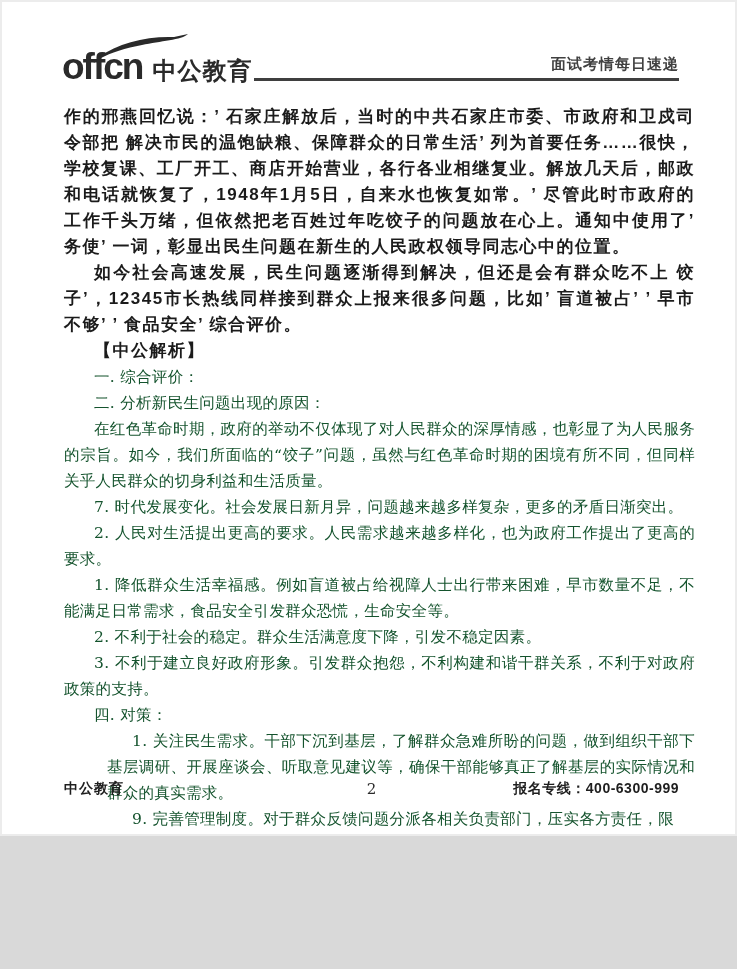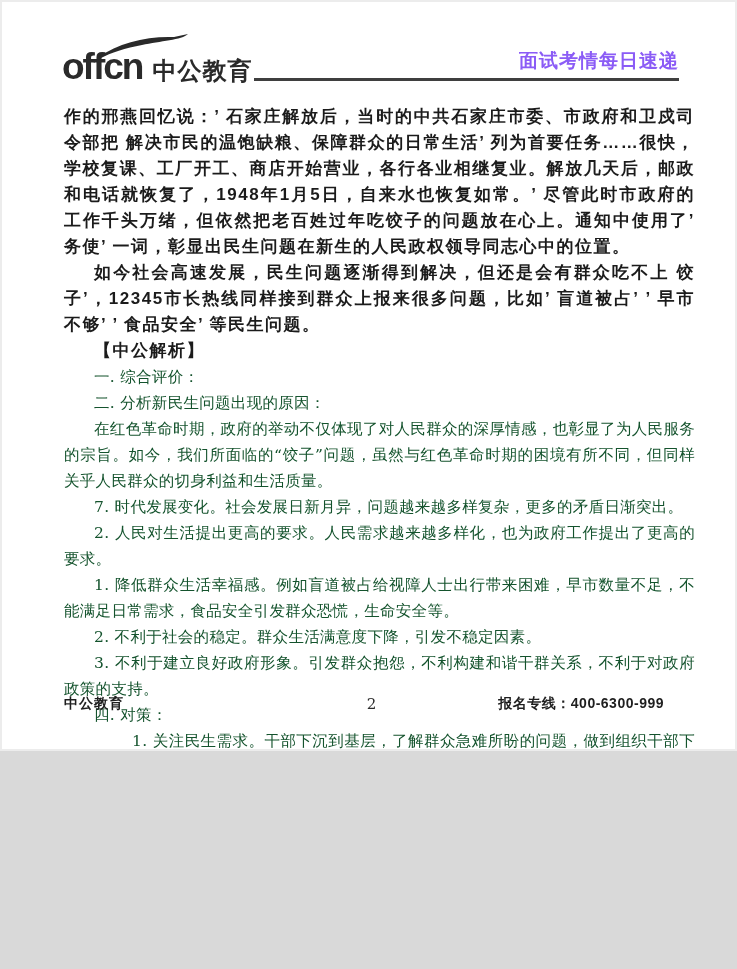--- a/index.html
+++ b/index.html
@@ -1,19 +1,19 @@
 <!DOCTYPE html>
 <html><head>
 <meta charset="utf-8">
 <style>
   html, body { margin: 0; padding: 0; background: #d9d9d9; }
   .page {
     position: relative;
     width: 737px;
-    height: 751px;
+    height: 836px;
     margin: 0 auto;
     background: #ffffff;
     box-sizing: border-box;
     border: 2px solid #ececec;
     font-family: "Liberation Sans", sans-serif;
     overflow: hidden;
   }
   
   .header {
     display: flex;
@@ -52,22 +52,22 @@
   }
   .header-rule {
     flex: 1;
     border-bottom: 3px solid #3f3f3f;
     text-align: right;
     padding-bottom: 4px;
     margin-left: 2px;
   }
   .header-title {
     font-weight: 700;
-    font-size: 19px;
-    color: #8b5cf6;
+    font-size: 15px;
+    color: #404040;
     letter-spacing: 1px;
     margin-top: 24px;
   }
   
   .content {
     margin: 23px 40px 0 62px;
   }
   .content p {
     margin: 0;
     text-align: justify;
@@ -109,21 +109,21 @@
   .footer-page {
     position: absolute;
     left: 50%; bottom: 0;
     transform: translateX(-50%);
     font-family: "DejaVu Serif", serif;
     font-size: 15px;
     color: #2a2a2a;
   }
   .footer-right {
     position: absolute;
-    right: 15px; bottom: 0;
+    right: 0; bottom: 0;
     font-weight: 700;
     font-size: 14px;
     color: #1e1e1e;
     letter-spacing: 0.5px;
   }
 </style>
 </head>
 <body>
 
 <div class="page">
@@ -136,21 +136,21 @@
       <span class="logo-en">offcn</span>
       <span class="logo-cn">中公教育</span>
     </div>
     <div class="header-rule">
       <span class="header-title">面试考情每日速递</span>
     </div>
   </div>
 
   <div class="content">
     <p class="p-bold">作的邢燕回忆说：’ 石家庄解放后，当时的中共石家庄市委、市政府和卫戍司令部把 解决市民的温饱缺粮、保障群众的日常生活’ 列为首要任务……很快，学校复课、工厂开工、商店开始营业，各行各业相继复业。解放几天后，邮政和电话就恢复了，1948年1月5日，自来水也恢复如常。’ 尽管此时市政府的工作千头万绪，但依然把老百姓过年吃饺子的问题放在心上。通知中使用了’ 务使’ 一词，彰显出民生问题在新生的人民政权领导同志心中的位置。</p>
-    <p class="p-bold indent">如今社会高速发展，民生问题逐渐得到解决，但还是会有群众吃不上 饺子’，12345市长热线同样接到群众上报来很多问题，比如’ 盲道被占’ ’ 早市不够’ ’ 食品安全’ 等民生问题。</p>
+    <p class="p-bold indent">如今社会高速发展，民生问题逐渐得到解决，但还是会有群众吃不上 饺子’，12345市长热线同样接到群众上报来很多问题，比如’ 盲道被占’ ’ 早市不够’ ’ 食品安全’ 综合评价。</p>
     <p class="p-bold indent">【中公解析】</p>
 
     <p class="p-kai indent">一. 综合评价：</p>
     <p class="p-kai indent">二. 分析新民生问题出现的原因：</p>
 
     <p class="p-kai indent">在红色革命时期，政府的举动不仅体现了对人民群众的深厚情感，也彰显了为人民服务的宗旨。如今，我们所面临的“饺子”问题，虽然与红色革命时期的困境有所不同，但同样关乎人民群众的切身利益和生活质量。</p>
     <p class="p-kai indent">7. 时代发展变化。社会发展日新月异，问题越来越多样复杂，更多的矛盾日渐突出。</p>
     <p class="p-kai indent">2. 人民对生活提出更高的要求。人民需求越来越多样化，也为政府工作提出了更高的要求。</p>
 
     <p class="p-kai indent">1. 降低群众生活幸福感。例如盲道被占给视障人士出行带来困难，早市数量不足，不能满足日常需求，食品安全引发群众恐慌，生命安全等。</p>

